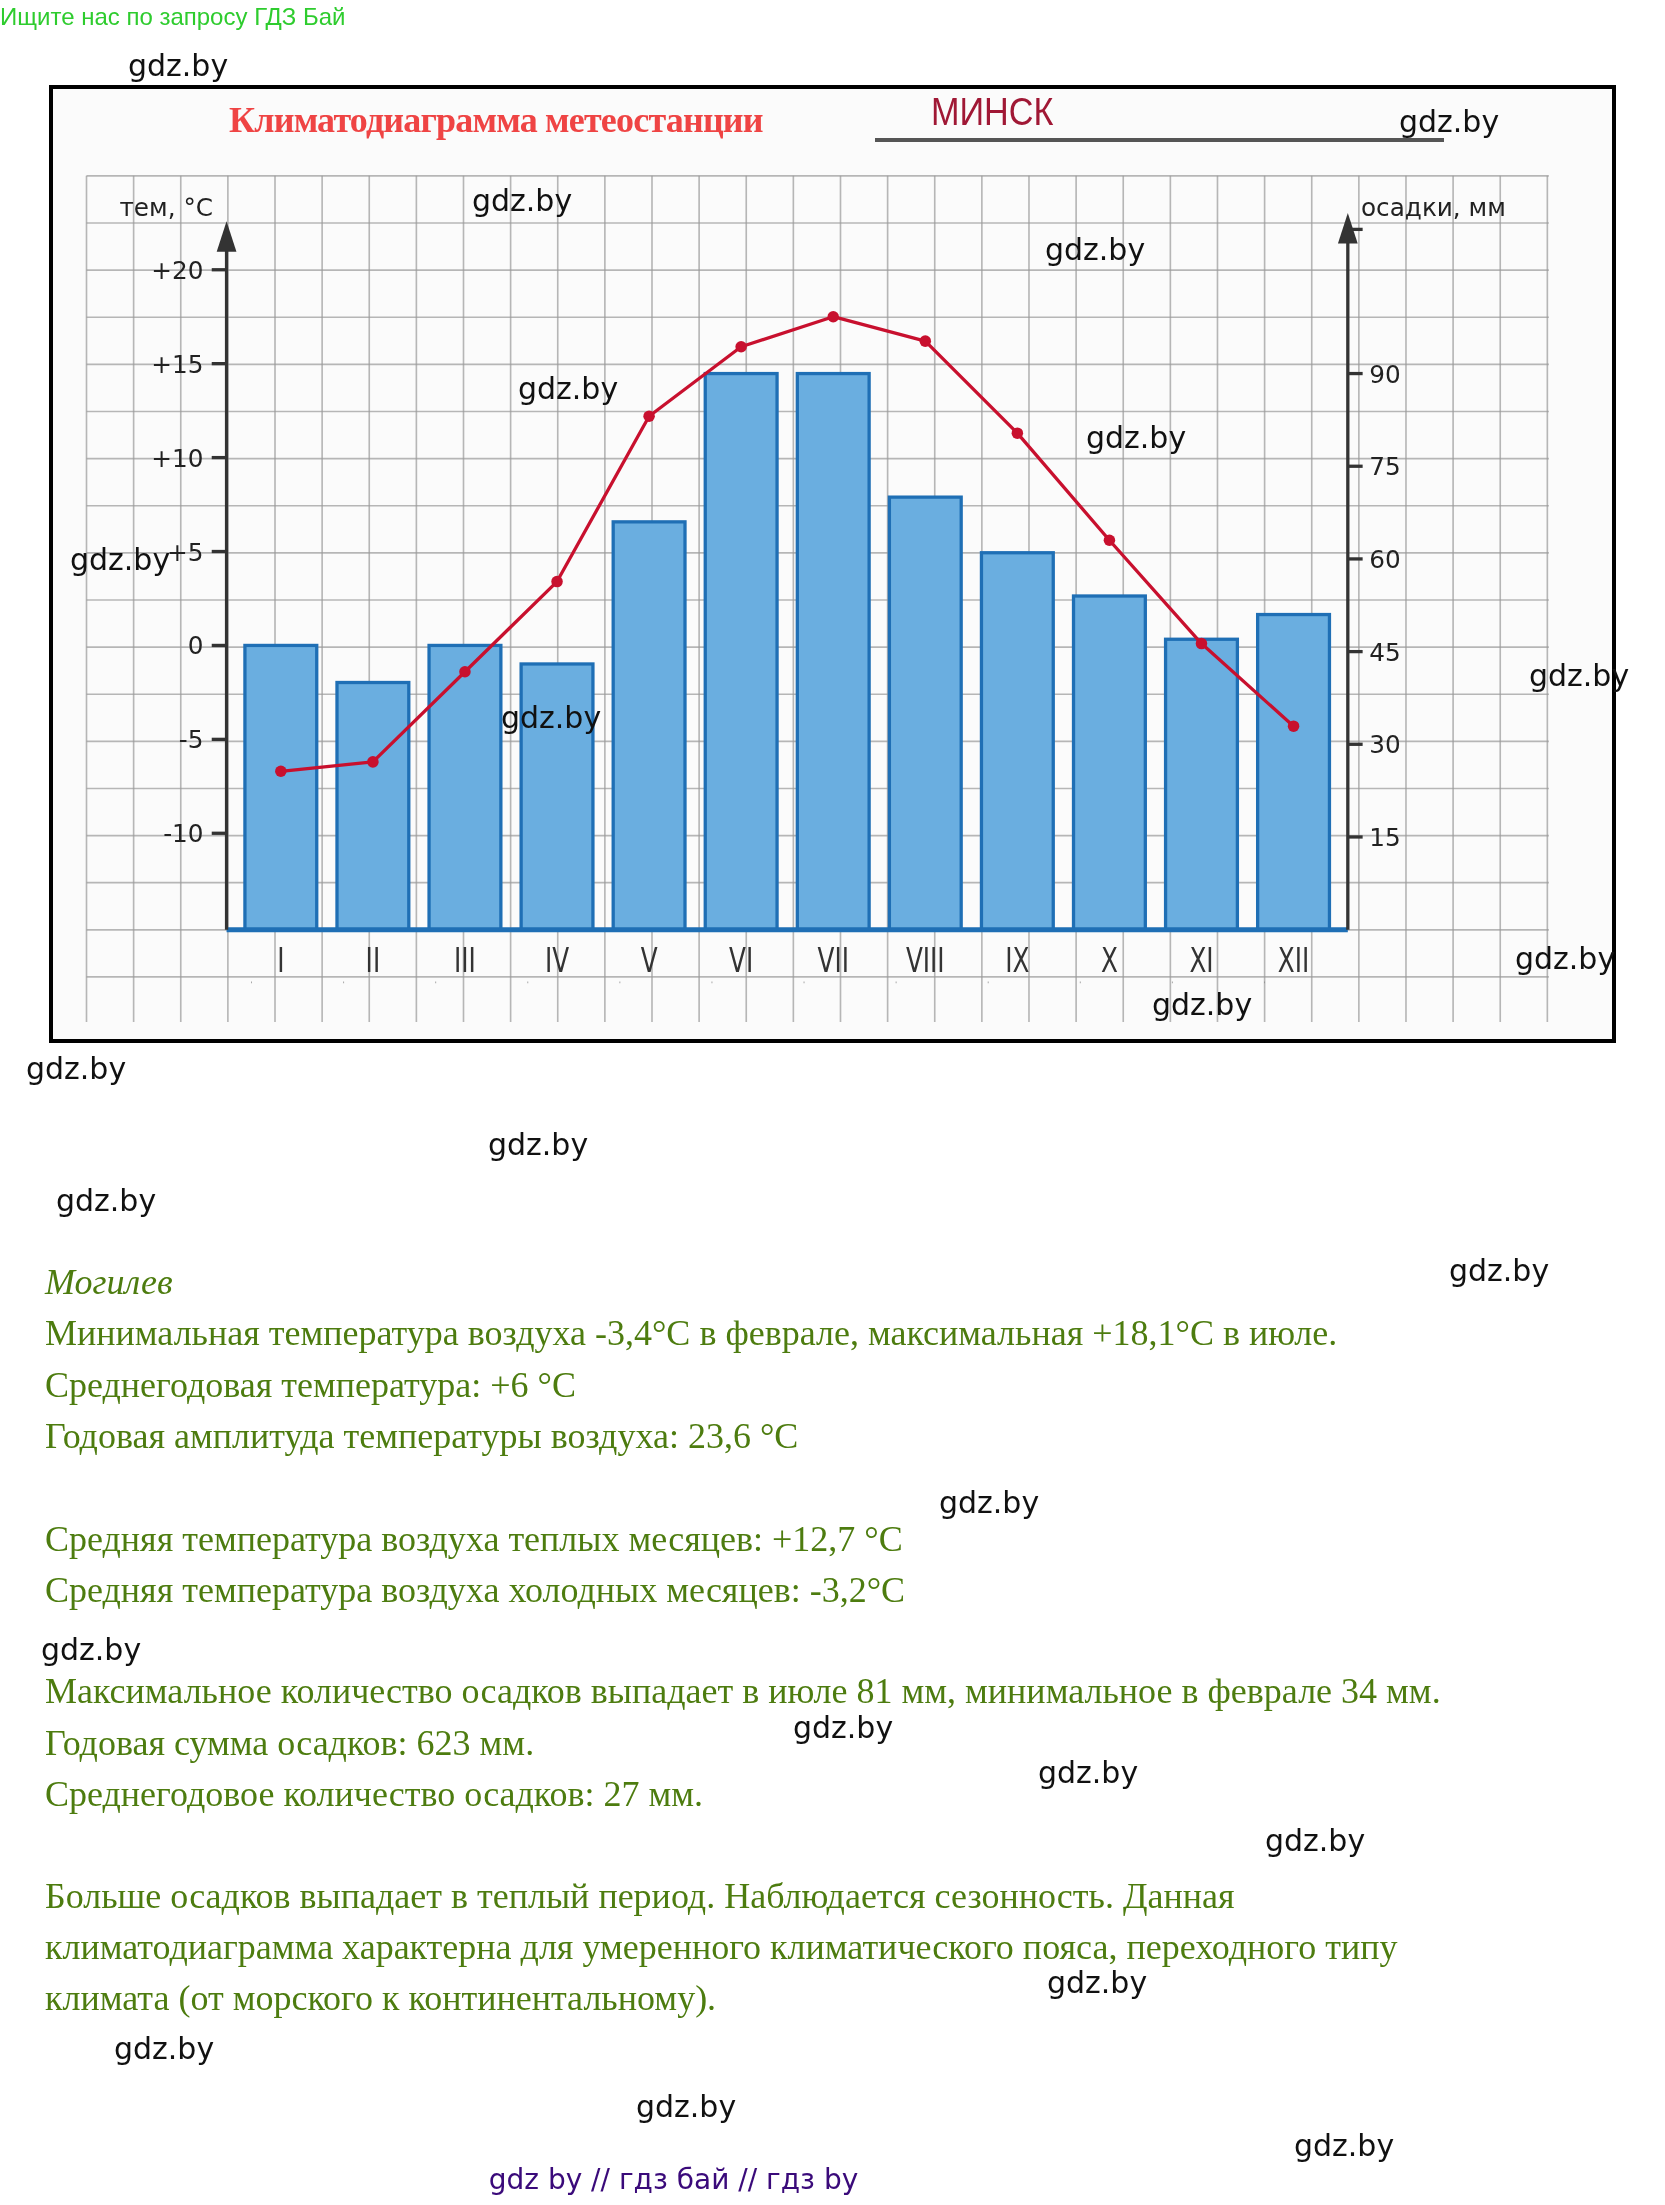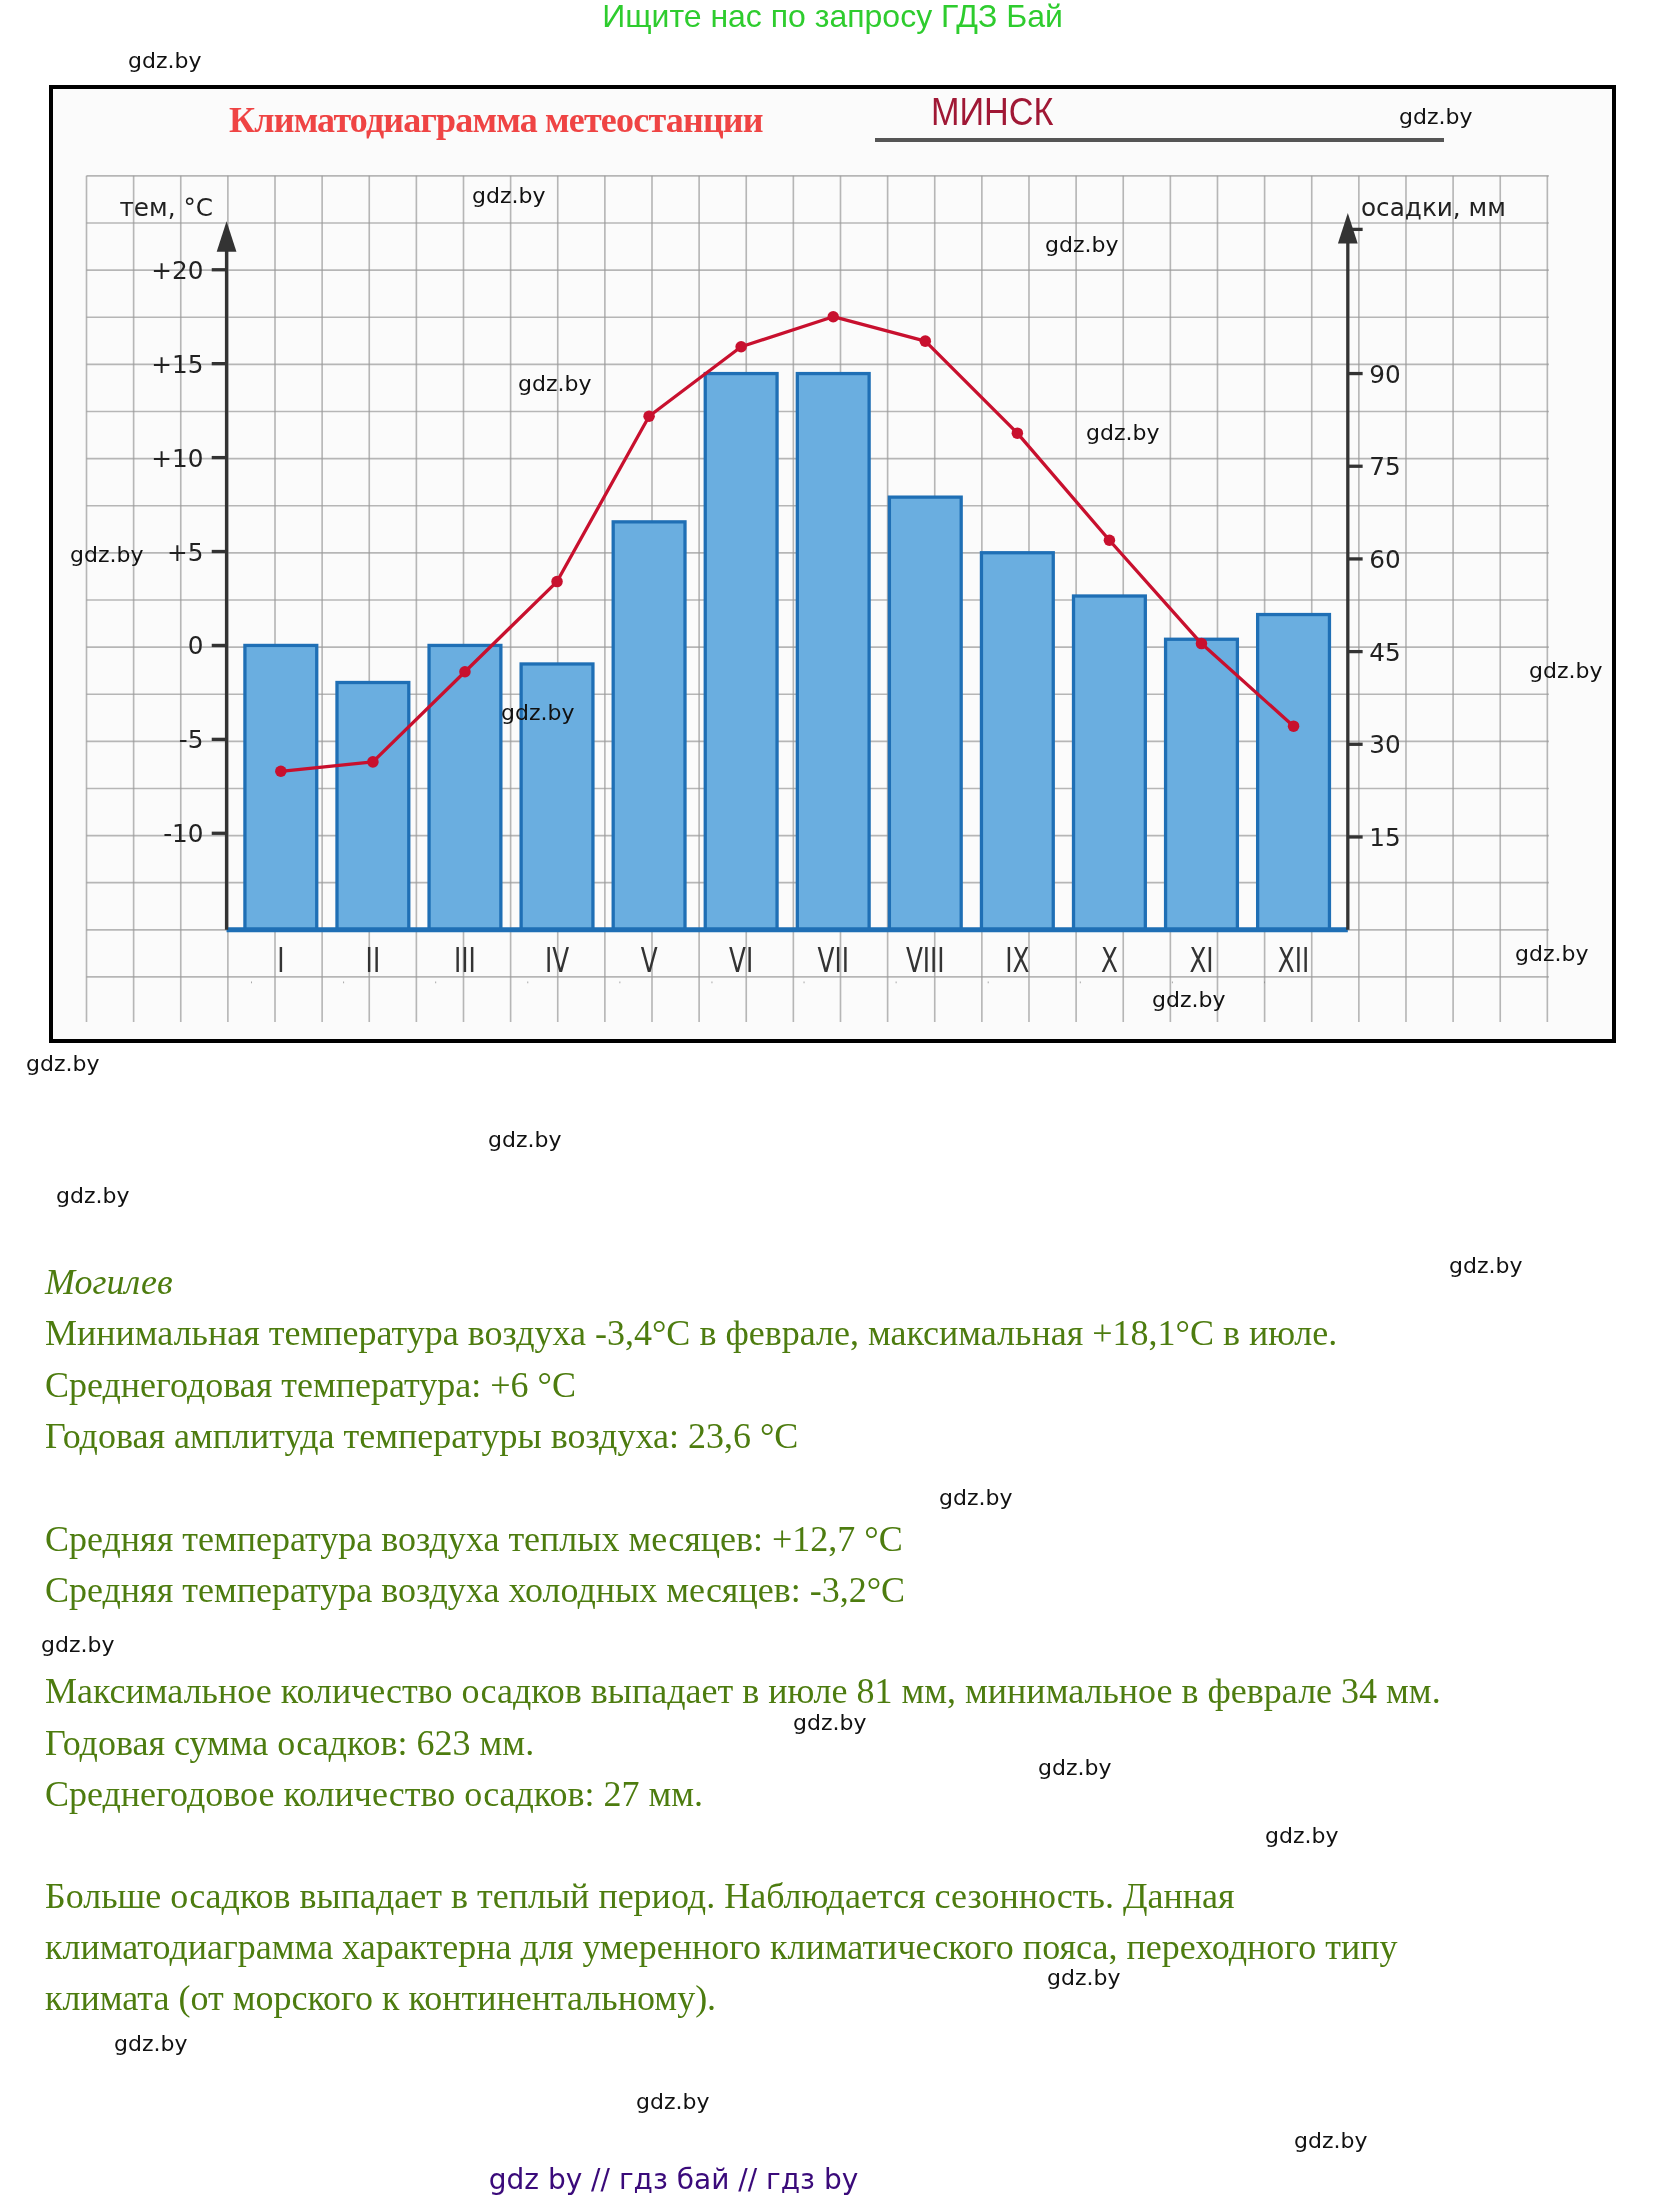--- a/index.html
+++ b/index.html
@@ -1,18 +1,18 @@
 <!DOCTYPE html>
 <html style="font-size:13px"><head>
 <meta charset="utf-8">
 <style>
   html, body { margin: 0; padding: 0; background: #ffffff; }
   body { width: 1665px; height: 2205px; position: relative; overflow: hidden; font-family: "Liberation Sans", sans-serif; }
-  .banner { position: absolute; top: 0; left: 0; width: 1665px; text-align: center; color: #2ecc2e; font-size: 32px; line-height: 33px; }
-  .wm { position: absolute; font-family: "DejaVu Sans", sans-serif; font-size: 22px; color: #111; }
+  .banner { position: absolute; top: 0; left: 0; width: 1665px; text-align: left; color: #2ecc2e; font-size: 24px; line-height: 33px; }
+  .wm { position: absolute; font-family: "DejaVu Sans", sans-serif; font-size: 30px; color: #111; }
   .chart-frame { position: absolute; left: 49px; top: 85px; width: 1567px; height: 958px; border: 4.1px solid #000; box-sizing: border-box; background: #fbfbfb; }
   .chart-svg { position: absolute; left: 0; top: 0; }
   .chart-title { position: absolute; left: 229px; top: 99px; font-family: "Liberation Serif", serif; font-weight: bold; font-size: 36px; color: #ef4444; letter-spacing: -0.8px; }
   .chart-station { position: absolute; left: 931px; top: 91px; color: #a01835; font-size: 38px; font-family: "Liberation Sans", sans-serif; transform: scaleX(0.9); transform-origin: left; }
   .station-line { position: absolute; left: 875px; top: 138px; width: 569px; height: 4.1px; background: #555; }
   .answer { position: absolute; left: 45px; font-family: "Liberation Serif", serif; font-size: 36px; color: #4d7c0f; white-space: nowrap; }
   .answer.city { font-style: italic; }
   .footer { position: absolute; top: 2163px; left: 0; width: 1347px; text-align: center; color: #3a0a7a; font-size: 28px; font-family: "DejaVu Sans", sans-serif; }
 </style>
 </head>

